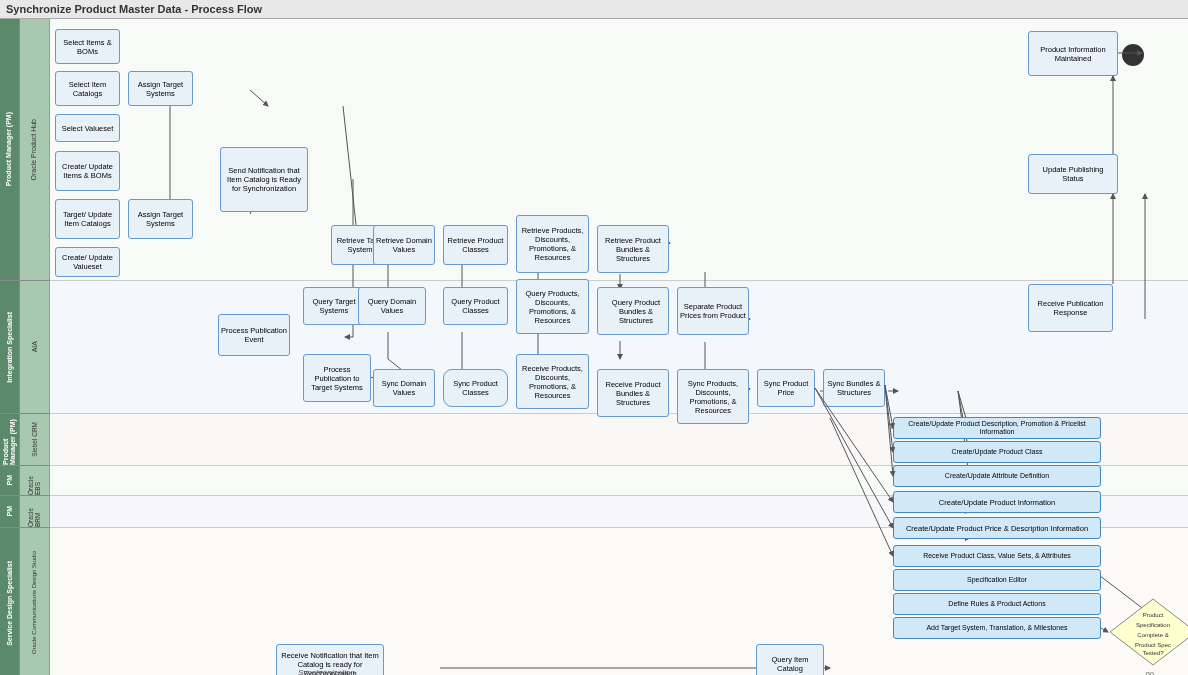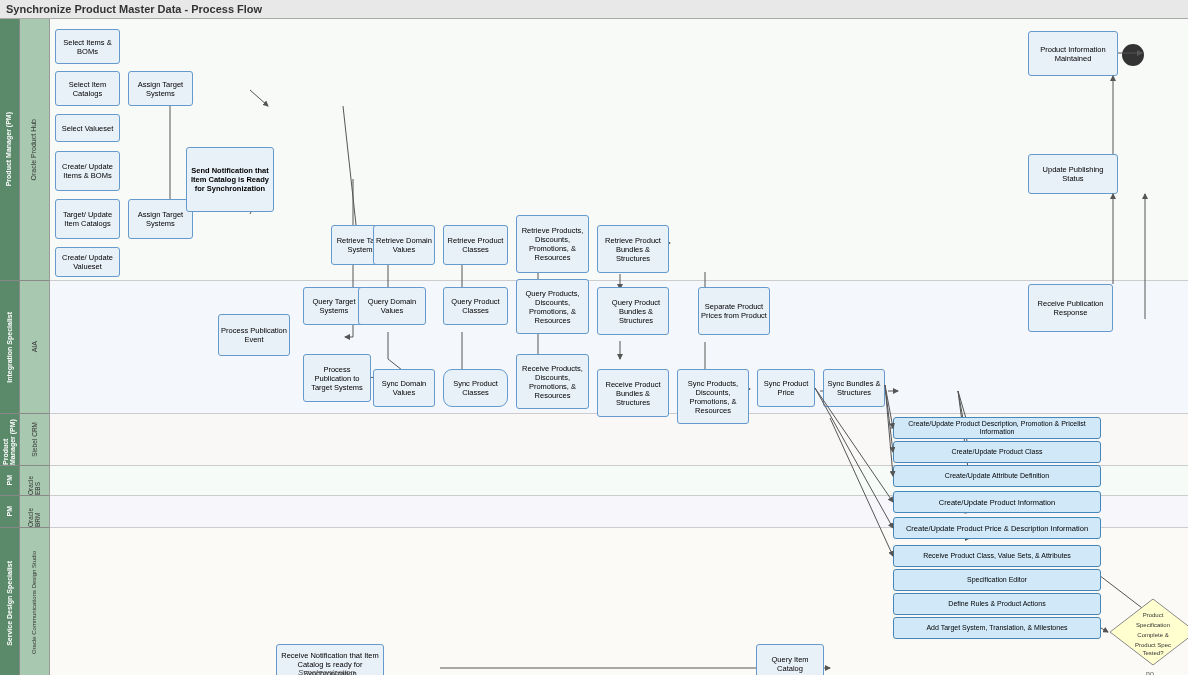--- a/index.html
+++ b/index.html
@@ -271,21 +271,21 @@
 
     <div class="process-box" style="left:78px; top:52px; width:65px; height:35px;">
       <span>Assign Target Systems</span>
     </div>
 
     <div class="process-box" style="left:78px; top:180px; width:65px; height:40px;">
       <span>Assign Target Systems</span>
     </div>
 
 
-    <div class="process-box" style="left:136px; top:128px; width:88px; height:65px;font-weight:bold;">
+    <div class="process-box" style="left:170px; top:128px; width:88px; height:65px;">
       <span>Send Notification that Item Catalog is Ready for Synchronization</span>
     </div>
 
     <div class="process-box" style="left:253px; top:206px; width:62px; height:40px;margin-left:28px;">
       <span>Retrieve Target Systems</span>
     </div>
     <div class="process-box" style="left:323px; top:206px; width:62px; height:40px;">
       <span>Retrieve Domain Values</span>
     </div>
     <div class="process-box" style="left:393px; top:206px; width:65px; height:40px;">
@@ -317,21 +317,21 @@
     <div class="process-box" style="left:393px; top:268px; width:65px; height:38px;">
       <span>Query Product Classes</span>
     </div>
     <div class="process-box" style="left:466px; top:260px; width:73px; height:55px;">
       <span>Query Products, Discounts, Promotions, &amp; Resources</span>
     </div>
     <div class="process-box" style="left:547px; top:268px; width:72px; height:48px;padding-left:8px;">
       <span>Query Product Bundles &amp; Structures</span>
     </div>
 
-    <div class="process-box" style="left:648px; top:268px; width:72px; height:48px;">
+    <div class="process-box" style="left:627px; top:268px; width:72px; height:48px;">
       <span>Separate Product Prices from Product</span>
     </div>
 
     <div class="process-box" style="left:168px; top:295px; width:72px; height:42px;">
       <span>Process Publication Event</span>
     </div>
 
     <div class="process-box" style="left:253px; top:335px; width:68px; height:48px;">
       <span>Process Publication to Target Systems</span>
     </div>

